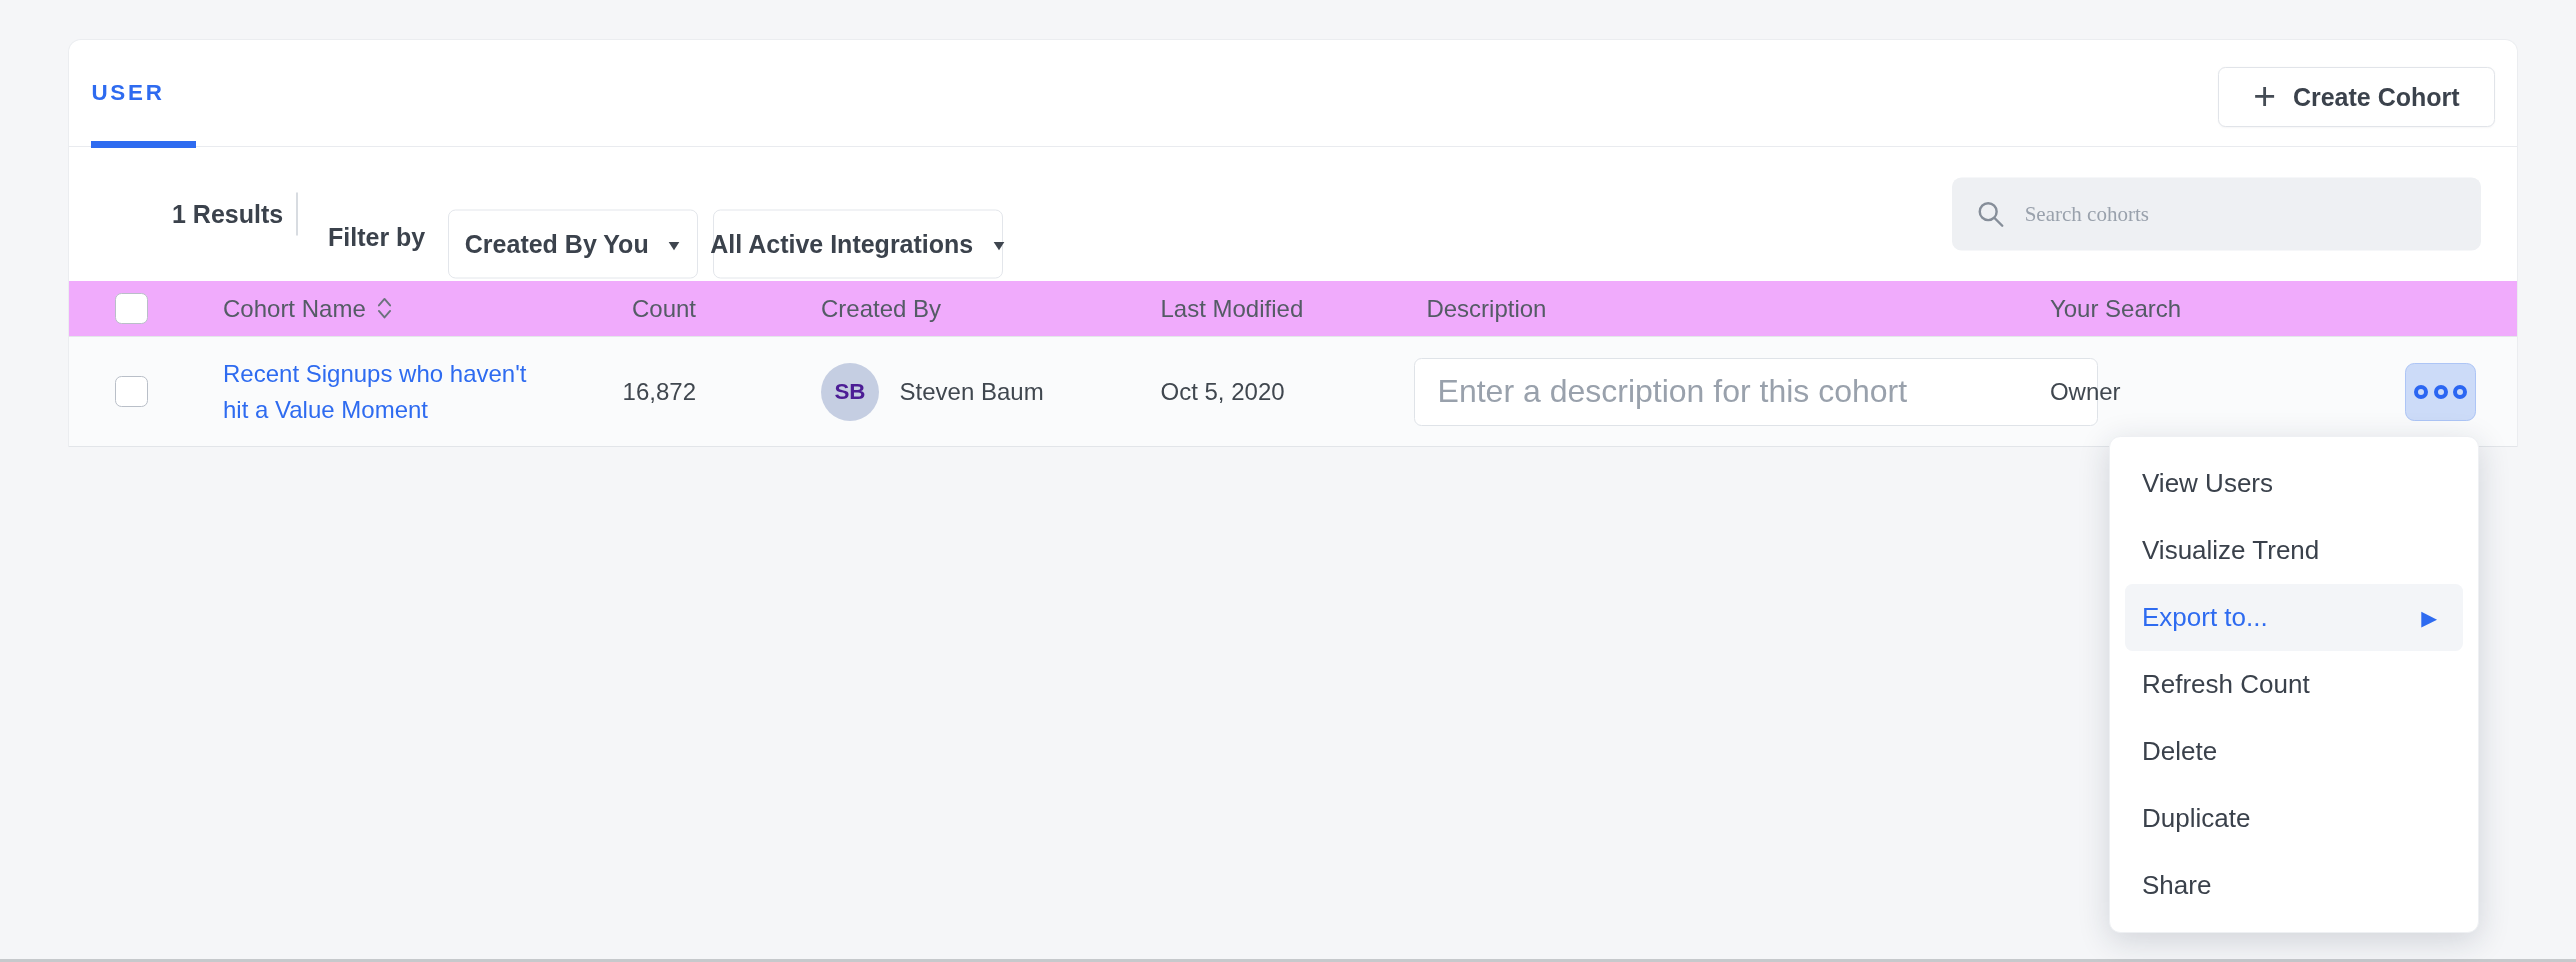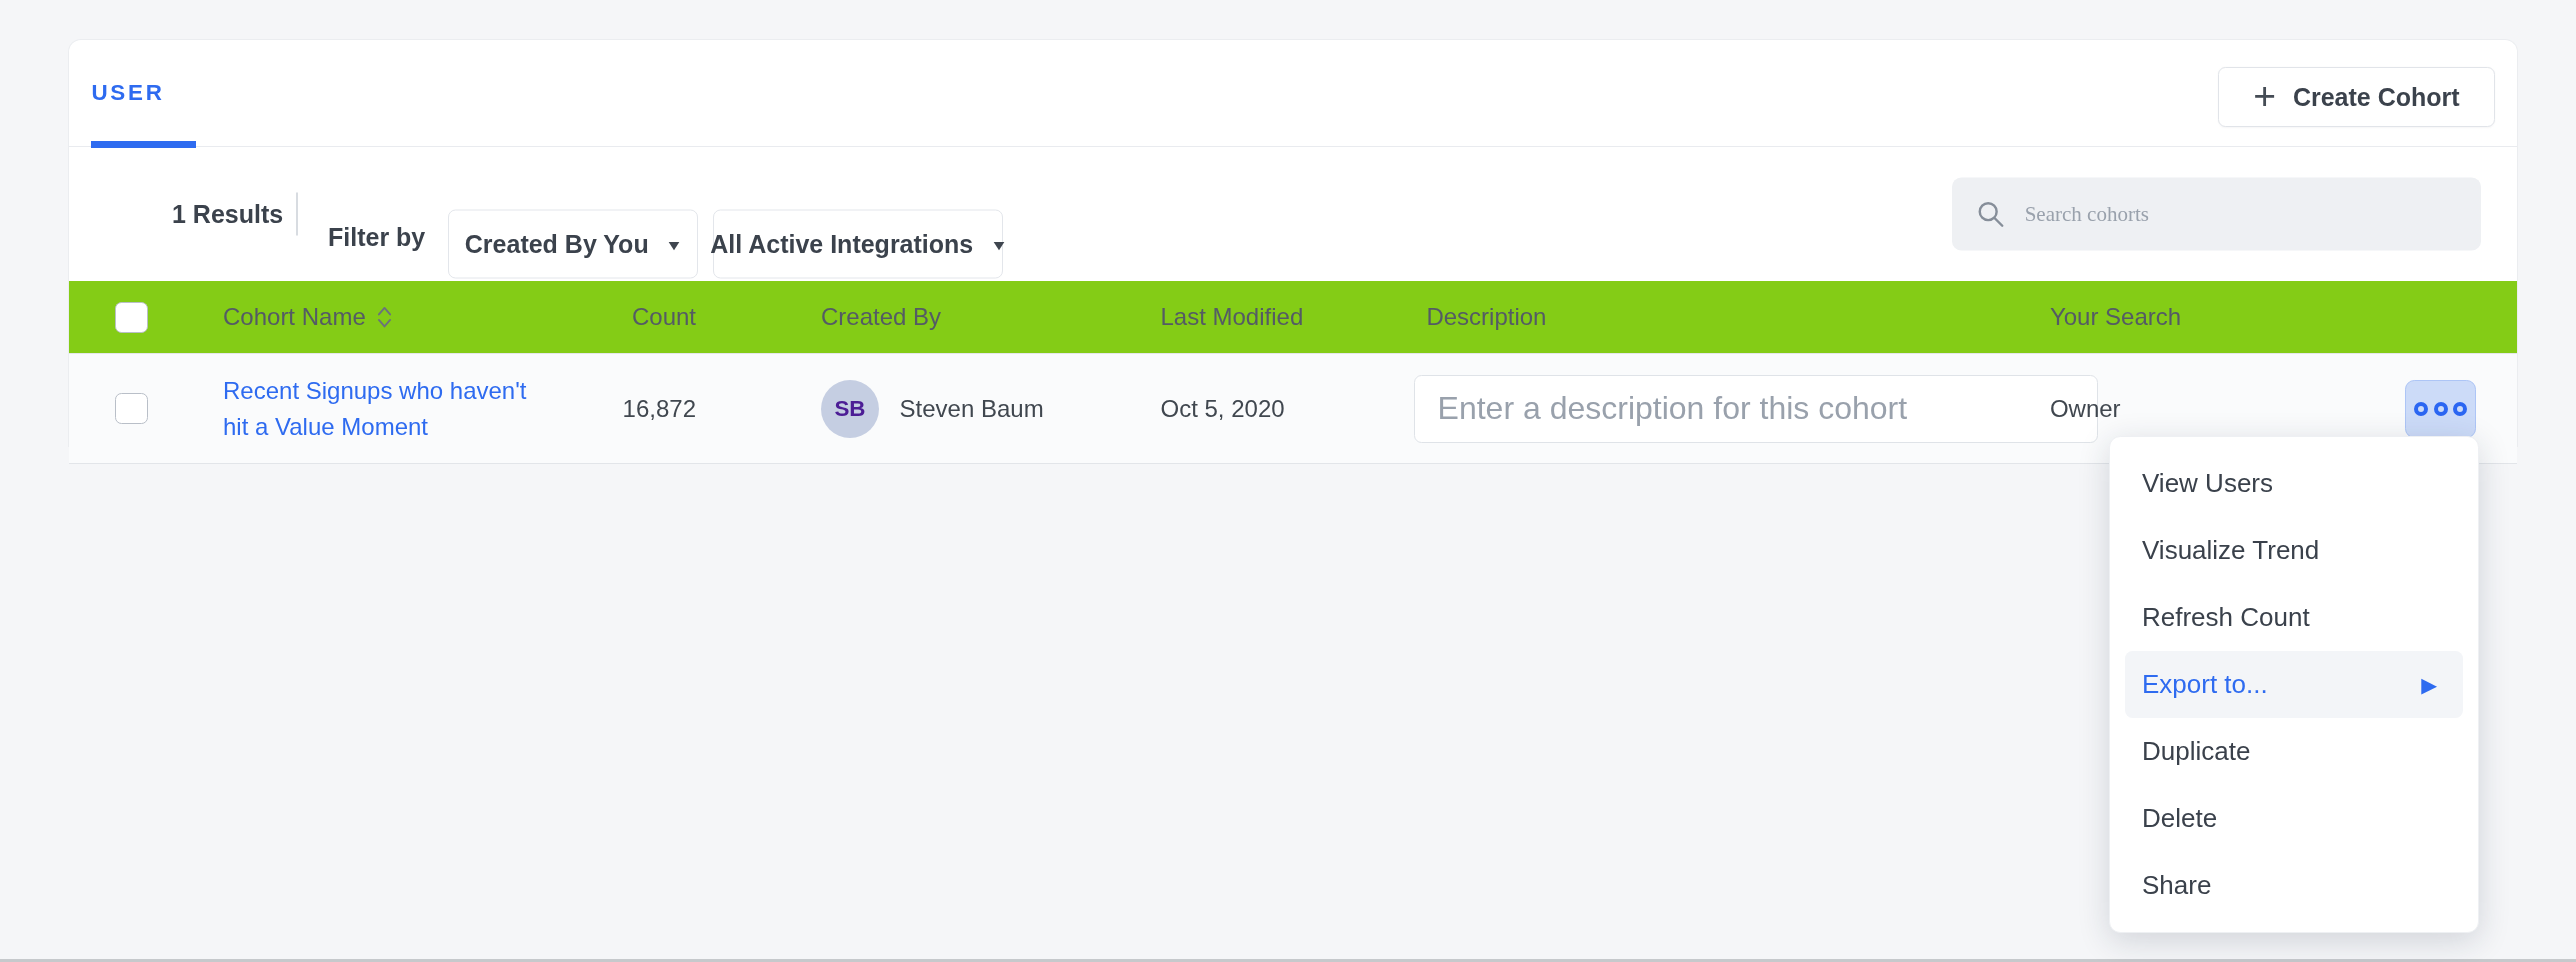--- a/index.html
+++ b/index.html
@@ -37,21 +37,21 @@
   .dd-label { font-size:25px; font-weight:700; color:#3b424c; white-space:nowrap; }
   .caret { font-size:14px; color:#3f464f; transform:scaleX(1.3); }
   .searchbox { right:36px; width:529px; height:73px; background:#eef0f3; border-radius:9.3px;
                display:flex; align-items:center; padding:0 24px; gap:18.7px; }
   .search-input { flex:1; border:none; outline:none; background:transparent;
                   font-family:Liberation Serif, serif; font-size:21px; color:#3f4650; }
   .search-input::placeholder { color:#99a1ac; }
 
   
   .thead { display:grid; grid-template-columns:154px 308px 165px 458px 249px 645px 346px 125px;
-           height:73px; background:#84cc16; border-bottom:0.9px solid #e4e7ea; align-items:center;
+           height:56px; background:#f0abfc; border-bottom:0.9px solid #e4e7ea; align-items:center;
            font-size:24px; color:#545b65; }
   .trow  { display:grid; grid-template-columns:154px 308px 165px 458px 249px 645px 346px 125px;
            height:148px; background:#fafbfc; align-items:center; font-size:24px; color:#40474f;
            border-bottom:0.9px solid #e2e5e9; }
   .cell-checkbox { padding-left:46px; }
   .checkbox { width:33px; height:31px; background:#fff; border:1.9px solid #b9bfc8; border-radius:6.5px; cursor:pointer; }
   .cell-count, .hdr-count { text-align:right; }
   .cell-created { padding-left:125px; display:flex; align-items:center; gap:20.6px; }
   .hdr-created { padding-left:125px; }
   .cell-modified, .hdr-modified { padding-left:6.5px; }
@@ -175,27 +175,27 @@
           <span class="dot"></span>
         </div>
       </div>
     </div>
 
   </div>
 
   <div class="context-menu">
     <div class="menu-item">View Users</div>
     <div class="menu-item">Visualize Trend</div>
-    <div class="menu-item">Refresh Count</div>
     <div class="menu-item active">
       <span>Export to...</span>
       <span class="submenu-arrow">▶</span>
     </div>
+    <div class="menu-item">Refresh Count</div>
+    <div class="menu-item">Delete</div>
     <div class="menu-item">Duplicate</div>
-    <div class="menu-item">Delete</div>
     <div class="menu-item">Share</div>
   </div>
 
 
   <div class="window-bottom-edge"></div>
 
 </div>
 
 
 </body></html>

